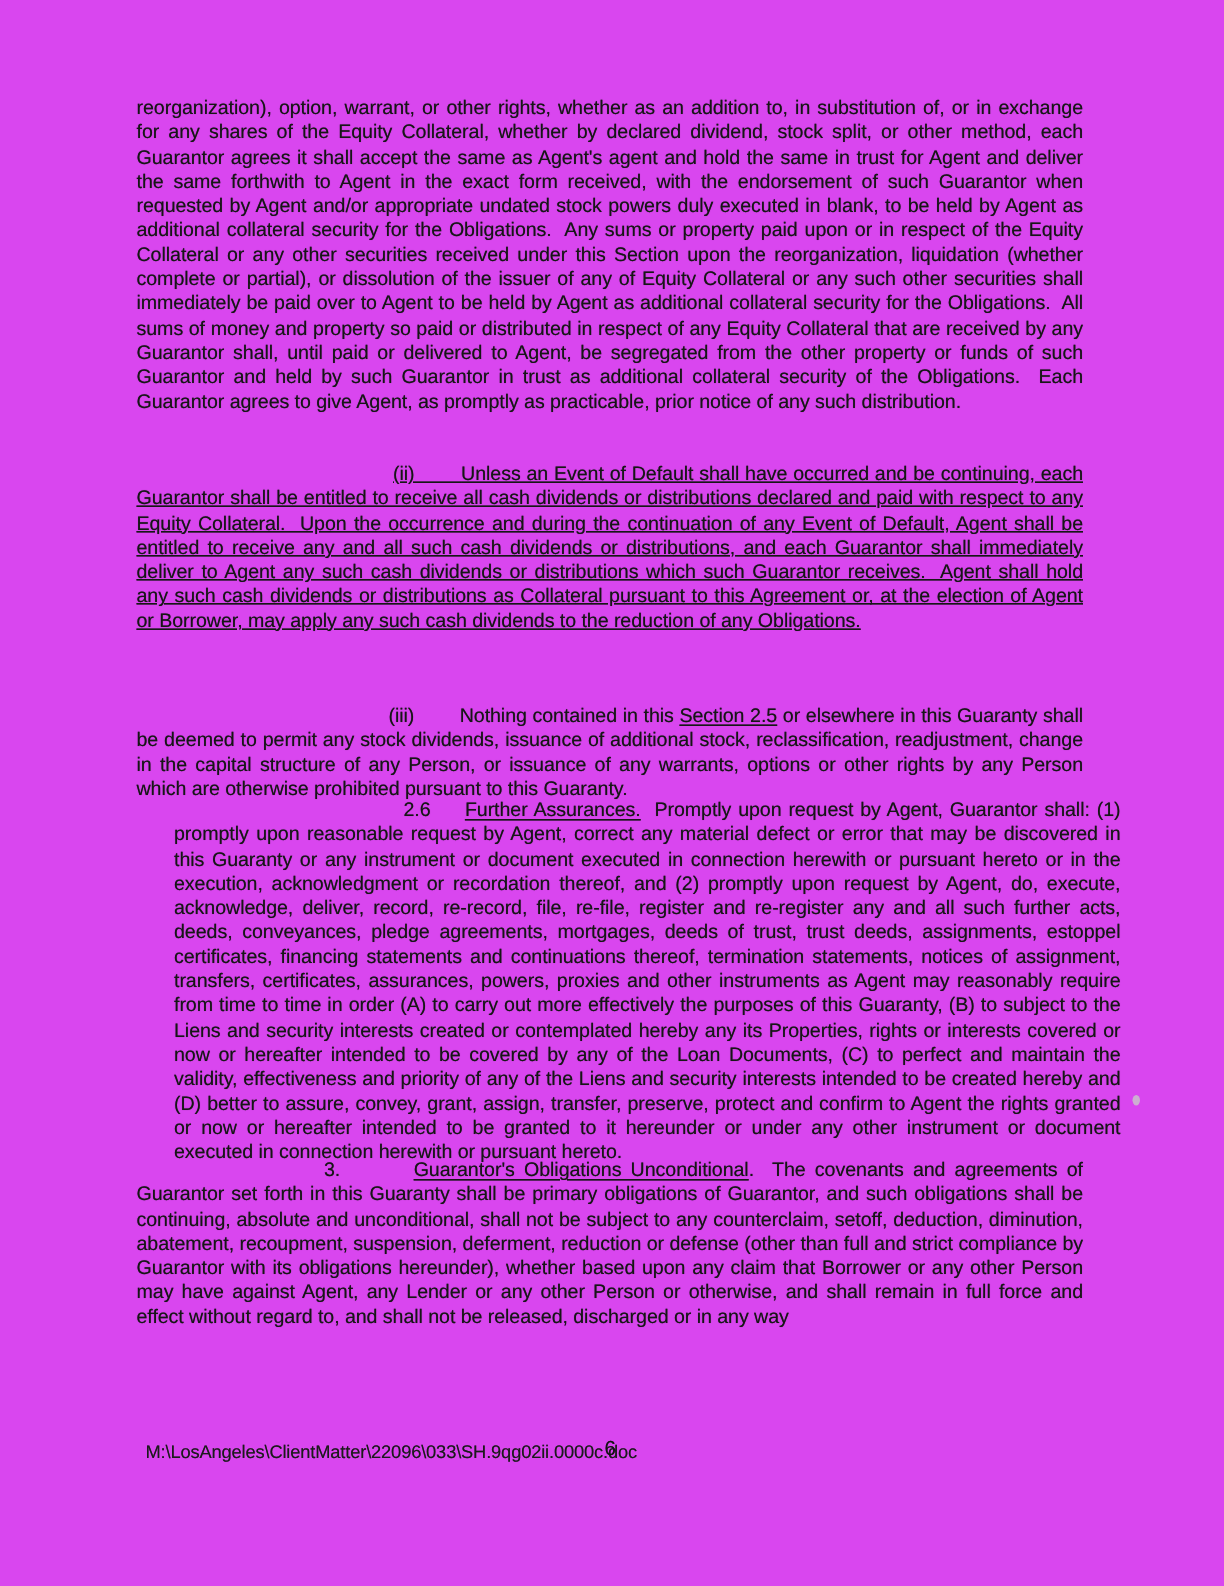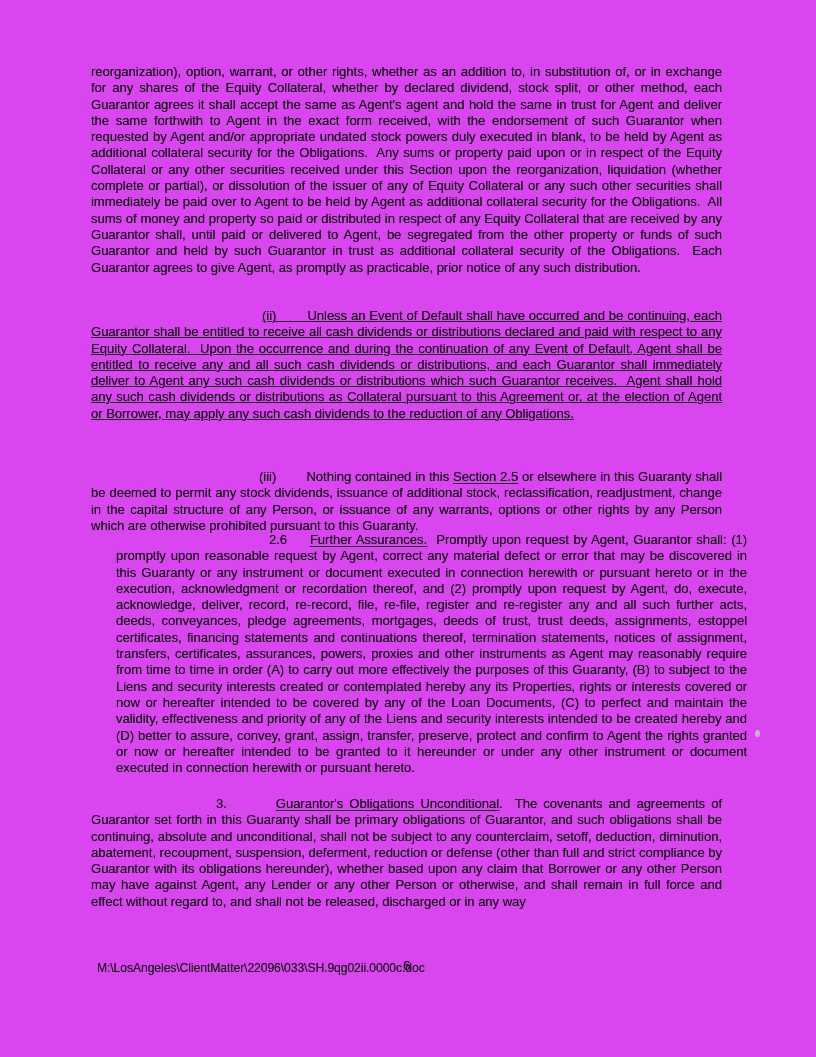--- a/index.html
+++ b/index.html
@@ -19,21 +19,21 @@
     font-size:13.1px;
     line-height:16.3px;
     color:#161616;
     letter-spacing:-0.05px;
     text-shadow:0 0 0.45px rgba(20,20,20,0.65);
   }
   #p1{top:64px;}
   #p2{top:308px;text-indent:171px;text-decoration:underline;}
   #p3{top:453px;text-indent:168px;margin-top:16px;}
   #p4{top:532px;text-indent:153px;margin-left:25px;}
-  #p5{top:796px;text-indent:125px;}
+  #p5{top:772px;text-indent:125px;}
   .u{text-decoration:underline;text-underline-offset:2px;text-decoration-thickness:1.2px;}
   .footer-path{
     position:absolute;top:961px;left:97px;
     font-size:12.2px;color:#1b1b1b;
     letter-spacing:-0.1px;
     text-shadow:0 0 0.4px rgba(20,20,20,0.6);
   }
   .footer-pagenum{
     position:absolute;top:958px;left:403px;
     font-size:13.6px;color:#141414;

